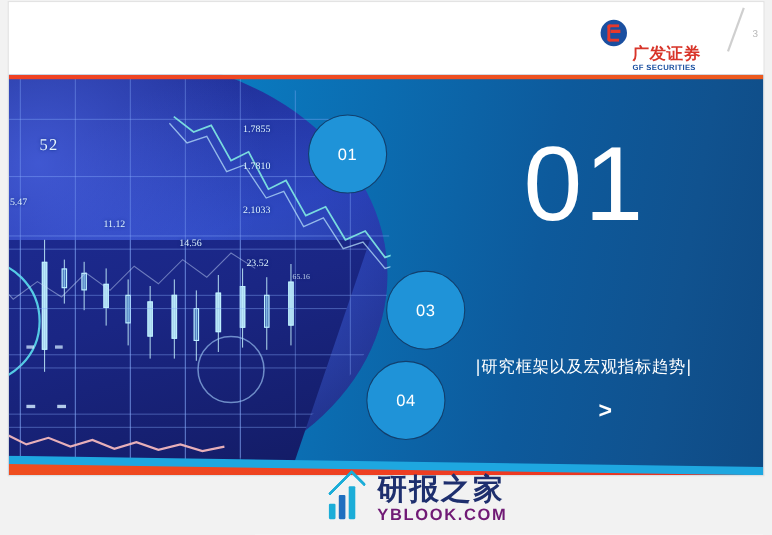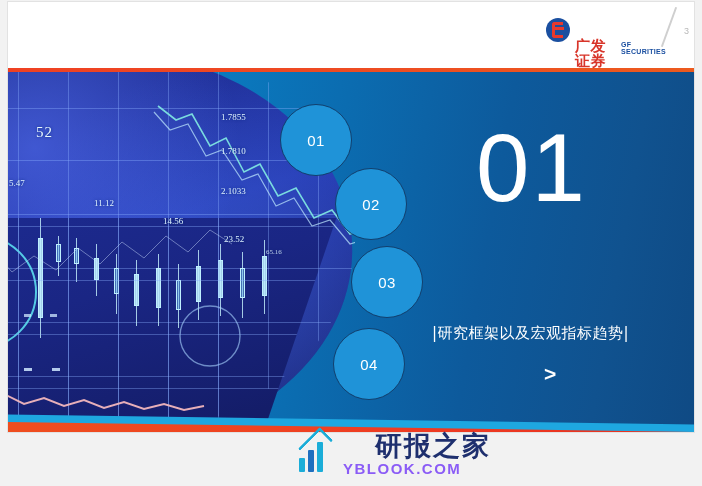--- a/index.html
+++ b/index.html
@@ -31,21 +31,21 @@
   }
   .logo-mark::before{
     content:"";position:absolute;left:6px;top:4px;width:11px;height:16px;
     border:3px solid #e8392c;border-left-color:#e8392c;border-right:none;
     border-radius:3px 0 0 3px;box-sizing:border-box;
   }
   .logo-mark::after{
     content:"";position:absolute;left:9px;top:9px;width:9px;height:3px;
     background:#e8392c;
   }
-  .logo-text{display:flex;flex-direction:row;line-height:1;margin-top:48px;}
+  .logo-text{display:flex;flex-direction:column;line-height:1;margin-top:48px;}
   .logo-cn{
     font-size:15px;font-weight:bold;color:#d8352a;letter-spacing:.5px;
     font-family:"DejaVu Sans",sans-serif;
   }
   .logo-en{
     font-size:7px;font-weight:bold;color:#1a4fa0;letter-spacing:.3px;
     margin-top:2px;
   }
   .logo-slash{
     position:absolute;left:660px;top:4px;width:2px;height:42px;
@@ -160,24 +160,23 @@
   .wm-icon .arrowup{
     position:absolute;left:4px;top:1px;width:28px;height:16px;
     border-top:3px solid #1badd8;border-right:3px solid #1badd8;
     transform:rotate(-45deg) skewX(0deg);
     border-radius:2px;
   }
   .wm-text{display:flex;flex-direction:column;line-height:1;}
   .wm-cn{
     font-size:27px;color:#1e2f6e;font-weight:bold;letter-spacing:2px;
     font-family:"DejaVu Sans",sans-serif;
-    margin-left:32px;
   }
   .wm-en{
-    font-size:15px;color:#8b5cf6;font-weight:bold;letter-spacing:1.5px;
+    font-size:15px;color:#701a75;font-weight:bold;letter-spacing:1.5px;
     margin-top:2px;
   }
 </style>
 </head>
 <body>
 
 <div id="page">
 
   <div class="slide">
 
@@ -296,23 +295,20 @@
       <div class="lblnum" style="left:155px;top:148px">14.56</div>
       <div class="lblnum" style="left:216px;top:166px">23.52</div>
       <div class="lblnum" style="left:258px;top:180px;font-size:7px;opacity:.8">65.16</div>
       <div class="lblnum" style="left:213px;top:44px">1.7855</div>
       <div class="lblnum" style="left:213px;top:78px">1.7810</div>
       <div class="lblnum" style="left:213px;top:118px">2.1033</div>
 
       <div class="circle" style="left:272px;top:36px;width:70px;height:70px">
         <span>01</span>
       </div>
-      <div class="circle" style="left:327px;top:100px;width:70px;height:70px">
-        <span>02</span>
-      </div>
       <div class="circle" style="left:343px;top:178px;width:70px;height:70px">
         <span>03</span>
       </div>
       <div class="circle" style="left:325px;top:260px;width:70px;height:70px">
         <span>04</span>
       </div>
 
       <div class="big-num" style="left:468px;top:52px">01</div>
       <div class="caption" style="left:424px;top:256px">|研究框架以及宏观指标趋势|</div>
       <div class="arrow" style="left:536px;top:294px">&gt;</div>

